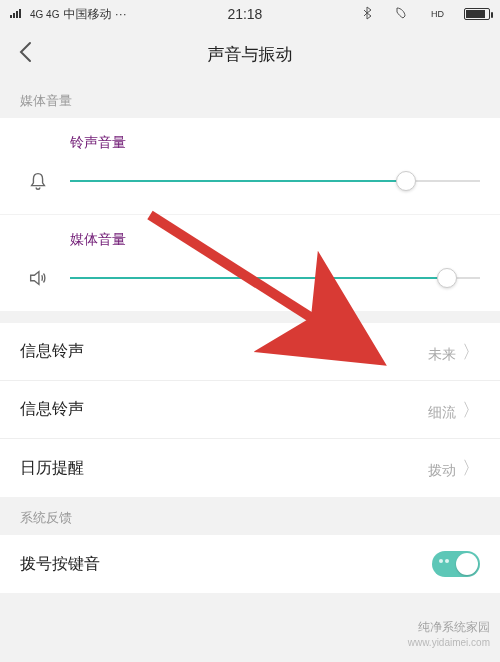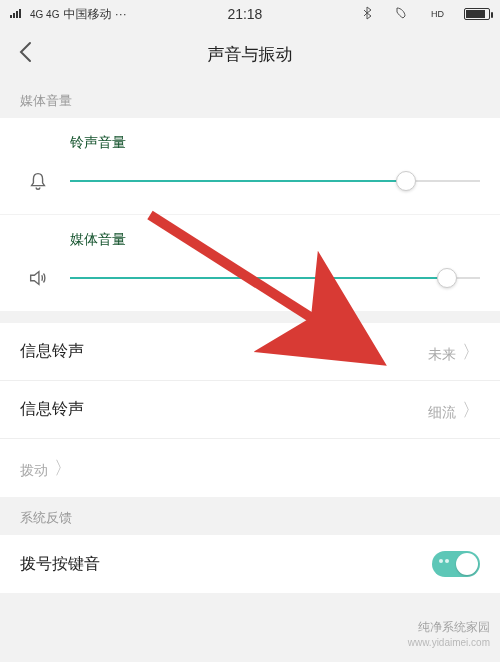--- a/index.html
+++ b/index.html
@@ -49,21 +49,21 @@
       font-size: 13px;
       color: #999;
       padding: 12px 20px 8px;
     }
     .slider-block {
       background: #fff;
       padding: 16px 20px 22px;
     }
     .slider-title {
       font-size: 14px;
-      color: #14532d;
+      color: #701a75;
       margin-bottom: 18px;
       padding-left: 50px;
     }
     .slider-row {
       display: flex;
       align-items: center;
       gap: 14px;
     }
     .slider-icon {
       width: 36px;
@@ -245,20 +245,21 @@
 
 <div class="list-item">
   <span class="item-label">信息铃声</span>
   <span class="item-right">
     <span>细流</span>
     <span class="chevron">〉</span>
   </span>
 </div>
 
 <div class="list-item" style="border-bottom:none;">
+  <span class="item-label">日历提醒</span>
   <span class="item-right">
     <span>拨动</span>
     <span class="chevron">〉</span>
   </span>
 </div>
 
 <div class="section-label">系统反馈</div>
 
 <div class="list-item" style="border-bottom:none;">
   <span class="item-label">拨号按键音</span>

